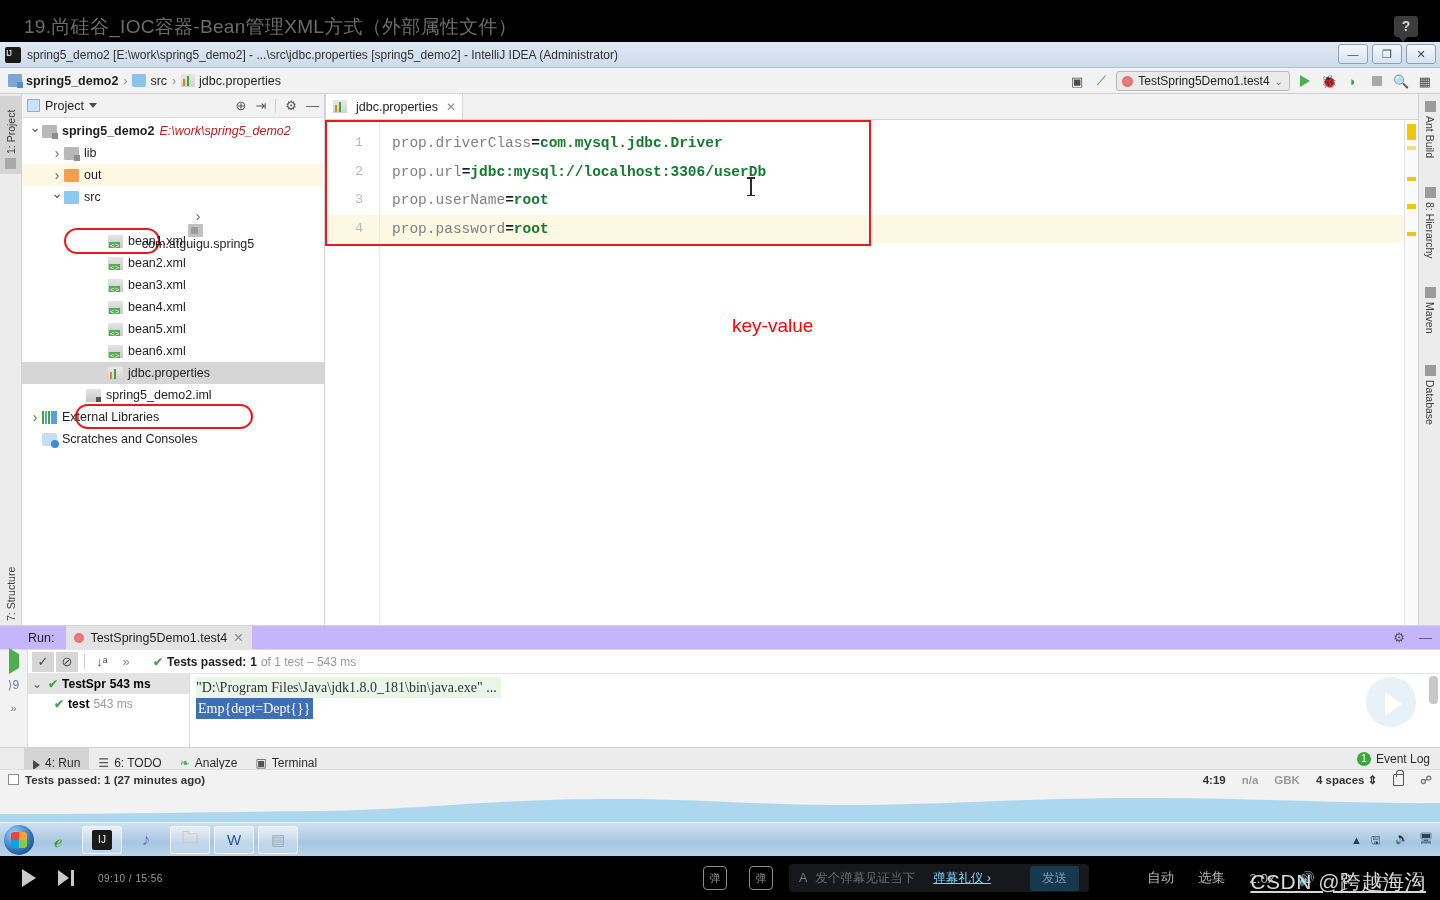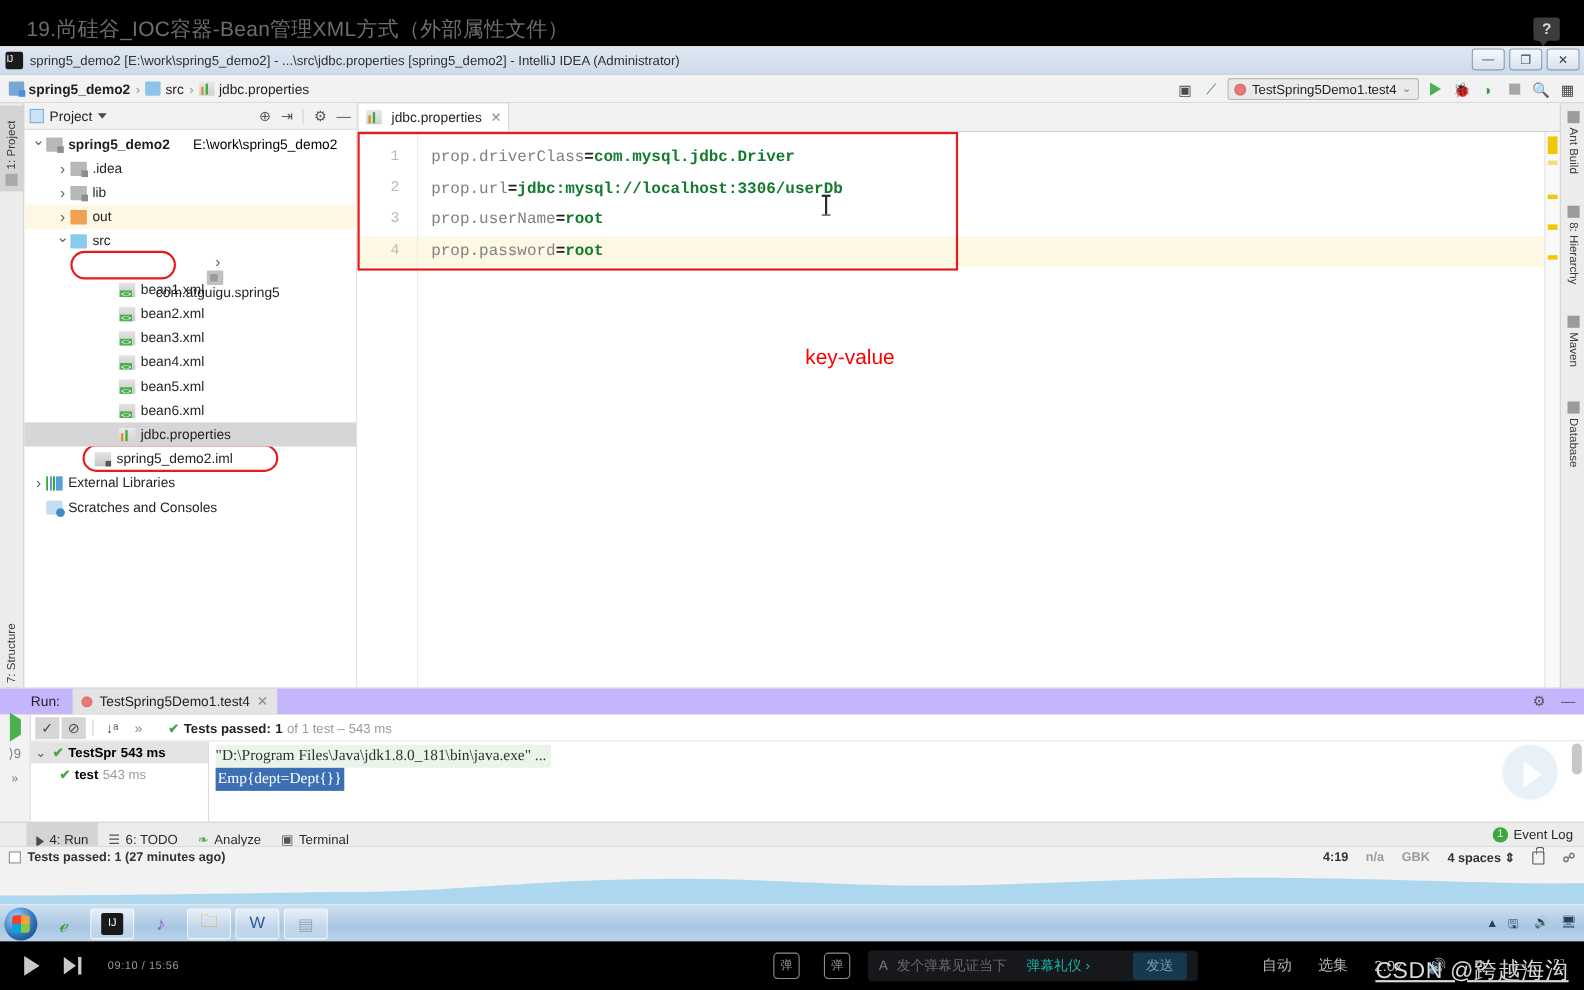--- a/index.html
+++ b/index.html
@@ -164,21 +164,21 @@
   }
   .f-props { background: linear-gradient(#e9e9e9,#d2d2d2); position: relative; overflow:hidden; }
   .f-props:before{content:"";position:absolute;left:2px;bottom:1px;width:2px;height:7px;background:#e08a1e;}
   .f-props:after{content:"";position:absolute;left:6px;bottom:1px;width:2px;height:10px;background:#3aa83a;}
   .f-iml { background: linear-gradient(#e4e4e4,#c6c6c6); }
   .f-iml:after{content:"";position:absolute;right:0;bottom:0;width:5px;height:5px;background:#555;}
   .f-lib { background: linear-gradient(90deg,#3aa83a 0 2px,#fff 2px 3px,#5aa0d8 3px 5px,#fff 5px 6px,#3aa83a 6px 8px,#fff 8px 9px,#5aa0d8 9px 11px); }
   .f-scratch { background: #c5ddf0; border-radius: 2px; position: relative; }
   .f-scratch:after{content:"";position:absolute;right:-2px;bottom:-2px;width:8px;height:8px;border-radius:50%;background:#3f8ccc;}
   .tlabel.bold { font-weight: bold; }
-  .tpath { color: #000000; margin-left: 21px; }
+  .tpath { color: #b91c1c; margin-left: 5px; font-style: italic; }
 
   .tree-redbox {
     position: absolute; border: 2.5px solid #e81b1b; border-radius: 14px;
     pointer-events: none;
   }
 
   
   .editor-wrap { flex: 1; display: flex; flex-direction: column; background: #fff; position: relative; min-width: 0; }
   .tabs { height: 26px; background: #f2f2f2; border-bottom: 1px solid #d3d3d3; display: flex; align-items: flex-end; }
   .etab {
@@ -416,25 +416,20 @@
           </span>
         </div>
         <div class="tree" id="project-tree">
           <div class="tree-redbox" style="left:42px;top:110px;width:96px;height:26px;"></div>
           <div class="tree-redbox" style="left:53px;top:286px;width:178px;height:25px;"></div>
         <div class="trow" style="padding-left: 6px;">
               <span class="arrow open"></span>
               <span class="tico f-gray"></span>
               <span class="tlabel bold">spring5_demo2</span>
               <span class="tpath">E:\work\spring5_demo2</span>
-            </div>
-            <div class="trow" style="padding-left: 28px;">
-              <span class="arrow closed"></span>
-              <span class="tico f-gray"></span>
-              <span class="tlabel">.idea</span>
             </div>
             <div class="trow" style="padding-left: 28px;">
               <span class="arrow closed"></span>
               <span class="tico f-gray"></span>
               <span class="tlabel">lib</span>
             </div>
             <div class="trow hl-yellow" style="padding-left: 28px;">
               <span class="arrow closed"></span>
               <span class="tico f-orange"></span>
               <span class="tlabel">out</span>
@@ -691,21 +686,21 @@
       <span>/</span>
       <span>15:56</span>
     </span>
     <span class="vb-mid">
       <span class="danmu-box">弹</span>
       <span class="danmu-box">弹</span>
     </span>
     <div class="danmu-input">
       <span style="color:#7a7a7a;">A</span>
       <span>发个弹幕见证当下</span>
-      <span style="color:#14b8a6;margin-left:10px;">弹幕礼仪 ›</span>
+      <span style="color:#7dd3fc;margin-left:10px;text-decoration:underline;">弹幕礼仪 ›</span>
       <span class="danmu-send">发送</span>
     </div>
     <div class="vb-right">
       <span>自动</span>
       <span>选集</span>
       <span>2.0x</span>
       <span>🔊</span>
       <span>⚙</span>
       <span>▭</span>
       <span>⛶</span>

